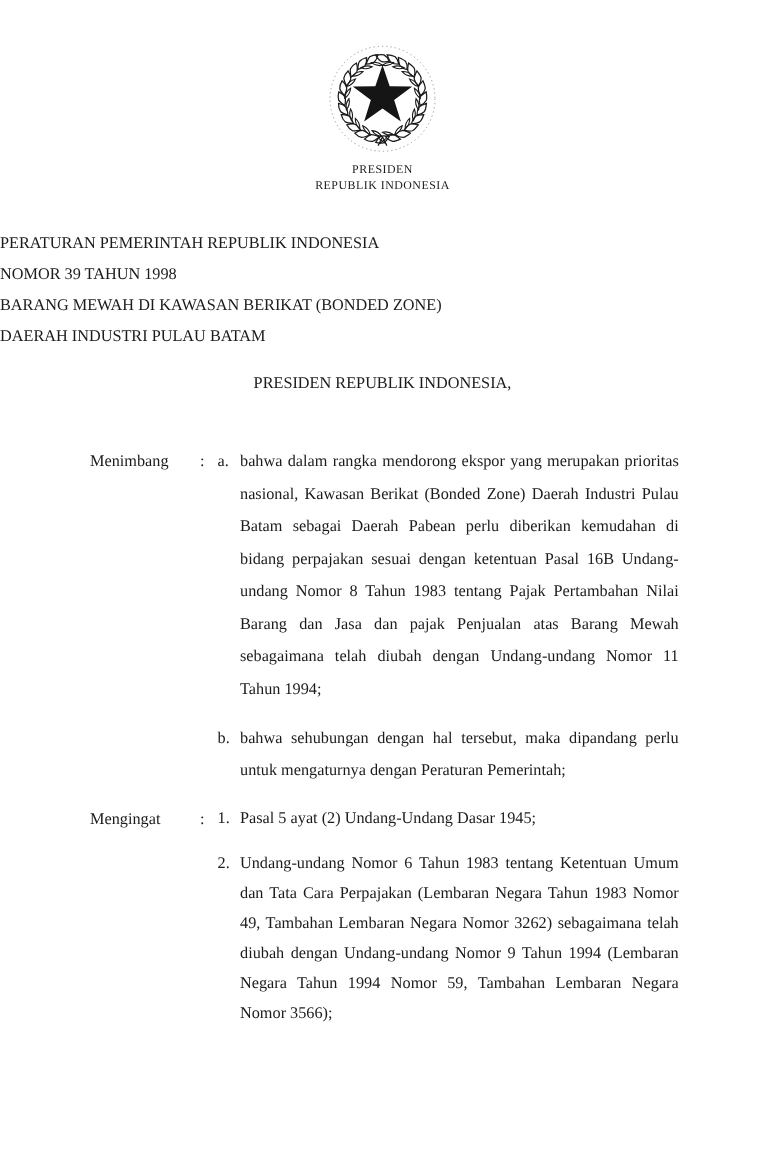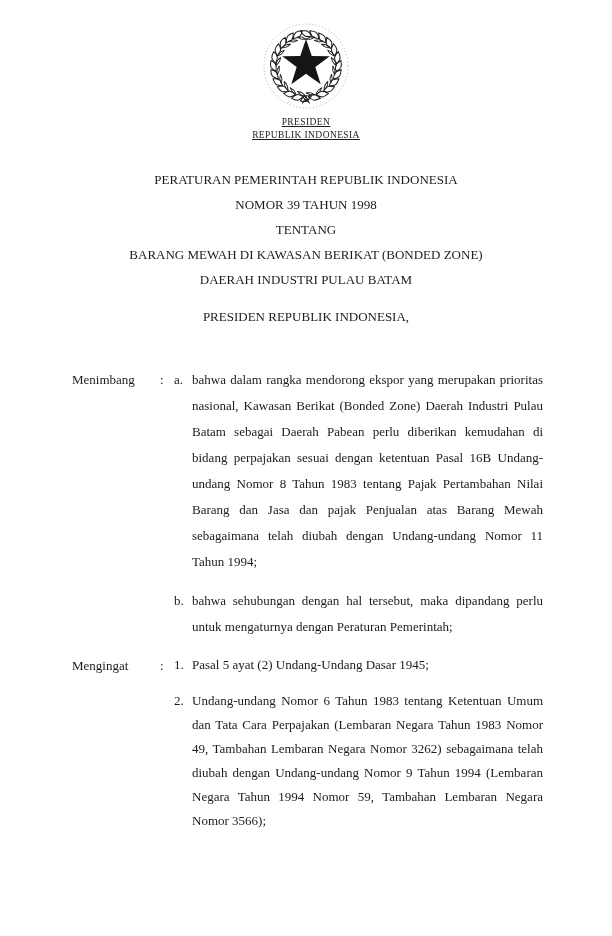--- a/index.html
+++ b/index.html
@@ -11,37 +11,35 @@
     position: relative;
     width: 612px;
     height: 936px;
     margin: 0 auto;
     background: #ffffff;
     font-family: "Liberation Serif", serif;
     color: #1b1b1b;
     overflow: hidden;
   }
   .seal-wrap {
-    padding-top: 20px;
+    padding-top: 33px;
     text-align: center;
-    text-decoration: underline;
   }
   .seal-svg {
     display: inline-block;
   }
   .seal-caption {
     text-align: center;
     font-size: 9.5px;
     line-height: 12.5px;
     letter-spacing: 0.4px;
     margin-top: 0px;
   }
   .title-block {
     margin-top: 26px;
-    text-align: center;
     font-size: 13px;
     line-height: 25px;
   }
   .salutation {
     margin-top: 16px;
     text-align: center;
     font-size: 13px;
     line-height: 17px;
   }
   .body-block {
@@ -167,21 +165,20 @@
     </svg>
     <div class="seal-caption">
       <div>PRESIDEN</div>
       <div>REPUBLIK INDONESIA</div>
     </div>
   </div>
 
   <div class="title-block">
     <div>PERATURAN PEMERINTAH REPUBLIK INDONESIA</div>
     <div>NOMOR 39 TAHUN 1998</div>
-    <div>TENTANG</div>
     <div>BARANG MEWAH DI KAWASAN BERIKAT (BONDED ZONE)</div>
     <div>DAERAH INDUSTRI PULAU BATAM</div>
   </div>
 
   <div class="salutation">PRESIDEN REPUBLIK INDONESIA,</div>
 
   <div class="body-block">
 
     <div class="clause section-menimbang">
       <div class="clause-label">Menimbang</div>

